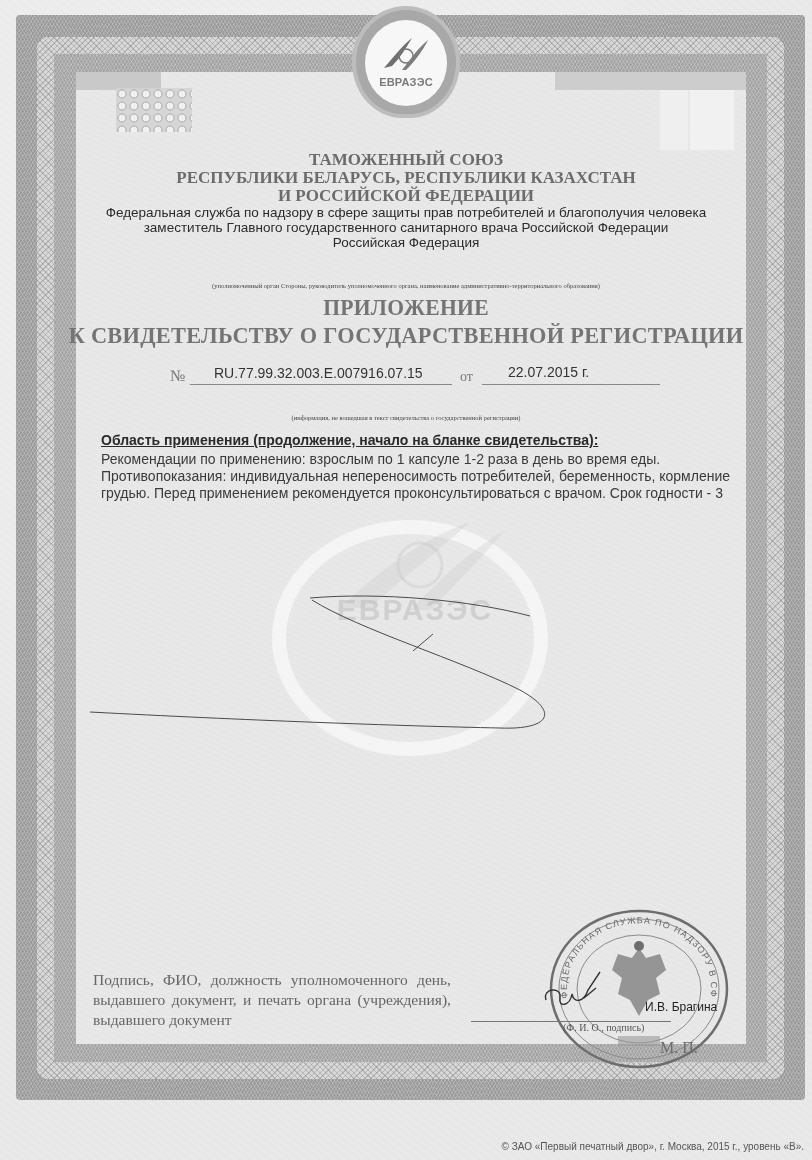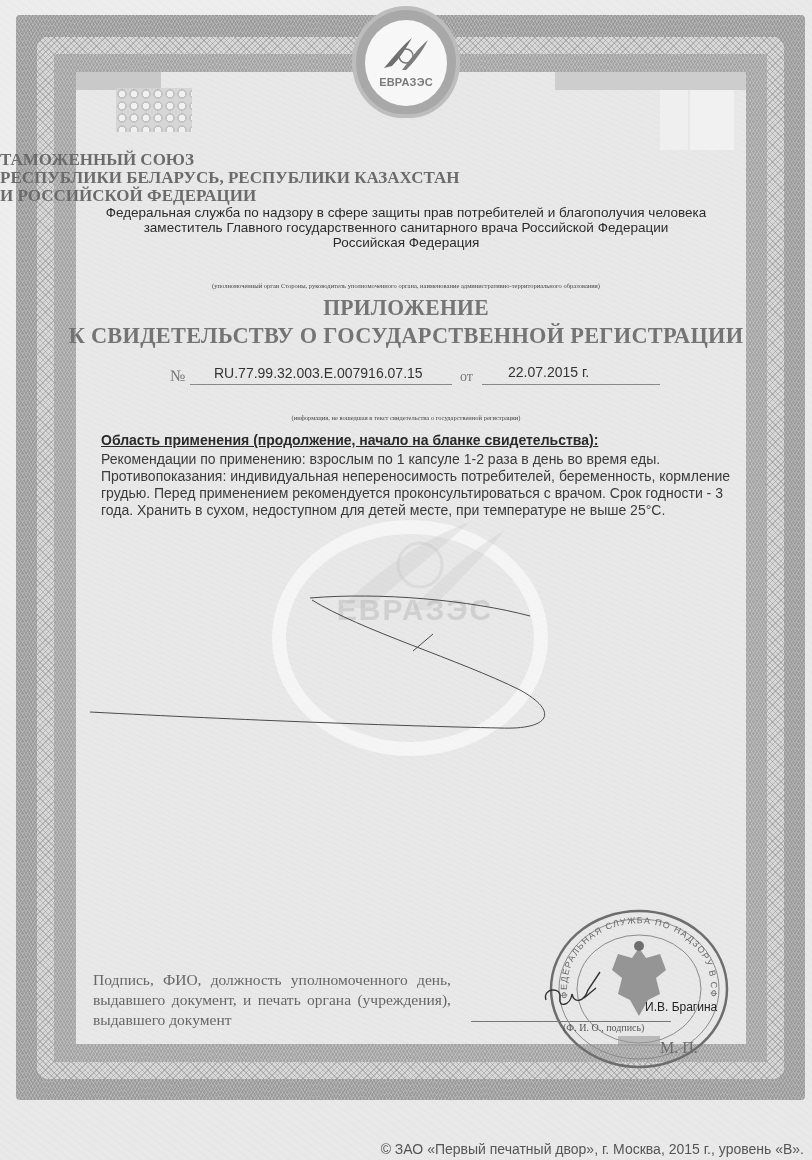--- a/index.html
+++ b/index.html
@@ -49,21 +49,21 @@
   .emblem-text { position:absolute; left:365px; top:76px; width:82px; text-align:center; font-family:"Liberation Sans", sans-serif; font-weight:bold; font-size:11px; color:#7a7a7a; letter-spacing:0.2px; }
 
   
   .watermark { position:absolute; left:272px; top:520px; width:276px; height:236px; border-radius:50%;
     border:14px solid rgba(255,255,255,0.55); box-sizing:border-box; }
   .watermark-text { position:absolute; left:300px; top:593px; width:230px; text-align:center; font-size:30px; font-weight:bold; color:rgba(180,180,180,0.45); letter-spacing:2px; }
   .watermark-swoosh { position:absolute; left:330px; top:520px; width:180px; height:90px; }
   .pen-stroke { position:absolute; left:0; top:0; width:812px; height:1160px; pointer-events:none; }
 
   
-  .t-union { position:absolute; left:0; width:812px; font-family:"Liberation Serif", serif; font-weight:bold; color:#6b6b6b; font-size:17px; line-height:19px; }
+  .t-union { position:absolute; left:0; width:812px; text-align:center; font-family:"Liberation Serif", serif; font-weight:bold; color:#6b6b6b; font-size:17px; line-height:19px; }
   .t-agency { position:absolute; left:0; width:812px; text-align:center; font-family:"Liberation Sans", sans-serif; color:#2b2b2b; font-size:13.5px; line-height:16px; }
   .t-tiny { position:absolute; left:0; width:812px; text-align:center; font-family:"Liberation Serif", serif; font-size:6.5px; color:#444; }
   .t-title { position:absolute; left:0; width:812px; text-align:center; font-family:"Liberation Serif", serif; font-weight:bold; color:#747474; letter-spacing:0.3px; }
   .t-title.l1 { top:294px; font-size:24px; line-height:26px; transform:scaleX(0.9); }
   .t-title.l2 { top:320px; font-size:24px; line-height:30px; transform:scaleX(0.93); }
 
   .reg-row { position:absolute; top:362px; left:170px; width:490px; height:24px; }
   .reg-no-sign { position:absolute; left:0; top:5px; font-family:"Liberation Serif", serif; font-size:16px; color:#777; }
   .reg-line1 { position:absolute; left:20px; top:22px; width:262px; border-bottom:1px solid #888; }
   .reg-number { position:absolute; left:44px; top:3px; font-size:14px; color:#333; }
@@ -76,21 +76,21 @@
   .body-text div { white-space:nowrap; }
 
   
   .sig-caption { position:absolute; left:93px; top:970px; width:358px; font-family:"Liberation Serif", serif; font-size:15.5px; line-height:20px; color:#666; text-align:justify; text-align-last:left; }
   .sig-line { position:absolute; left:471px; top:1021px; width:200px; border-bottom:1px solid #777; }
   .sig-fio-label { position:absolute; left:518px; top:1022px; font-family:"Liberation Serif", serif; font-size:10px; color:#555;margin-left:45px; }
   .sig-name { position:absolute; left:645px; top:1000px; font-size:12px; color:#222; }
   .sig-mp { position:absolute; left:660px; top:1039px; font-family:"Liberation Serif", serif; font-size:16px; color:#6c6c6c; }
   .stamp { position:absolute; left:548px; top:908px; width:182px; height:162px; }
 
-  .footer { position:absolute; right:8px; top:1141px; font-size:14px; color:#555;text-align:center; }
+  .footer { position:absolute; right:8px; top:1141px; font-size:10px; color:#555;text-align:center; }
 </style>
 </head>
 <body>
 
 <div class="paper"></div>
 
 <div class="frame-outer"></div>
 <div class="frame-light"></div>
 <div class="frame-inner"></div>
 <div class="field"></div>
@@ -144,21 +144,20 @@
   <span class="reg-date">22.07.2015 г.</span>
 </div>
 
 <div class="t-tiny" style="top:414px">(информация, не вошедшая в текст свидетельства о государственной регистрации)</div>
 
 <div class="section-title">Область применения (продолжение, начало на бланке свидетельства):</div>
 <div class="body-text">
   <div>Рекомендации по применению: взрослым по 1 капсуле 1-2 раза в день во время еды.</div>
   <div>Противопоказания: индивидуальная непереносимость потребителей, беременность, кормление</div>
   <div>грудью. Перед применением рекомендуется проконсультироваться с врачом. Срок годности - 3</div>
-  <div>года. Хранить в сухом, недоступном для детей месте, при температуре не выше 25°C.</div>
 </div>
 
 <svg class="stamp" viewBox="0 0 182 162">
   <ellipse cx="91" cy="81" rx="88" ry="78" fill="none" stroke="#6d6d6d" stroke-width="2.5"></ellipse>
   <ellipse cx="91" cy="81" rx="80" ry="70" fill="none" stroke="#8a8a8a" stroke-width="1"></ellipse>
   <ellipse cx="91" cy="81" rx="62" ry="54" fill="none" stroke="#8a8a8a" stroke-width="1"></ellipse>
   <defs>
     <path id="sealArc" d="M 20 90 A 72 64 0 1 1 162 90"></path>
   </defs>
   <text font-family="Liberation Sans, sans-serif" font-size="9" fill="#6a6a6a" letter-spacing="1.2">

